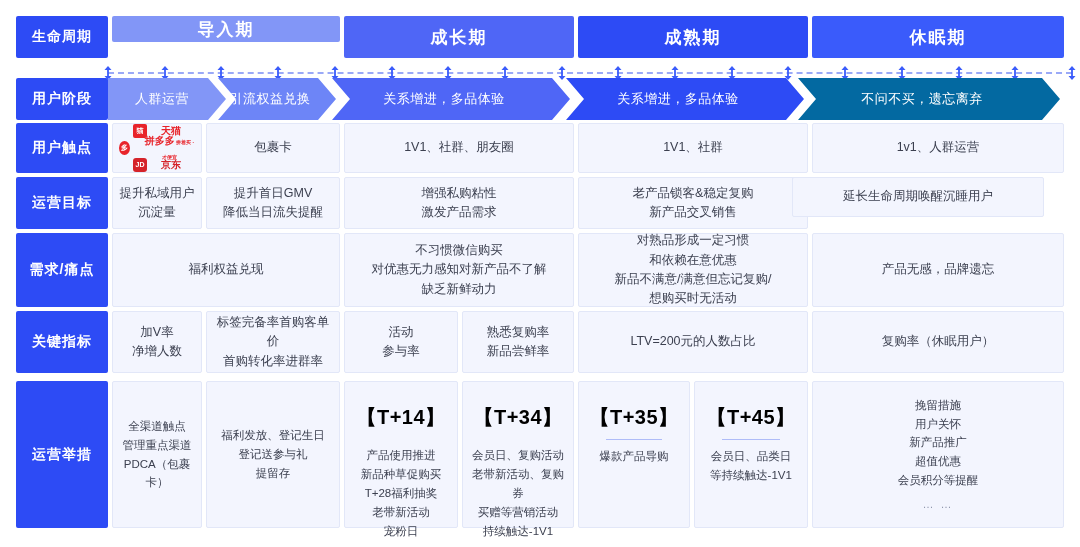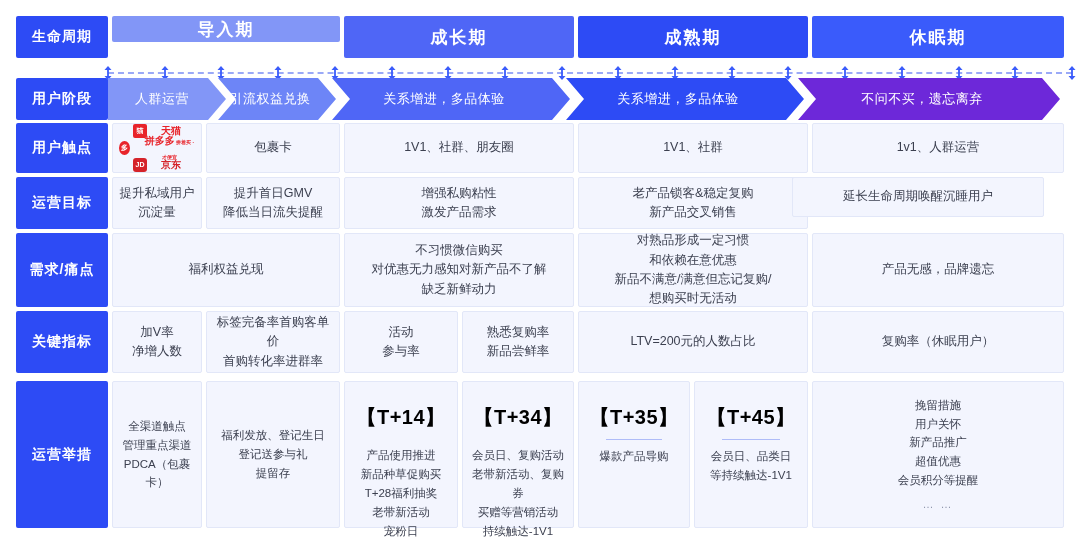--- a/index.html
+++ b/index.html
@@ -61,21 +61,21 @@
     position:absolute;top:0;height:42px;
     display:flex;align-items:center;justify-content:center;
     color:#ffffff;font-size:13px;letter-spacing:.5px;
     box-sizing:border-box;
   }
   .stage span{position:relative;z-index:2;padding-right:14px;}
   .s1{background:#8296F7;clip-path:polygon(0 0,calc(100% - 18px) 0,100% 50%,calc(100% - 18px) 100%,0 100%);}
   .s2{background:#6D85F7;clip-path:polygon(0 0,calc(100% - 18px) 0,100% 50%,calc(100% - 18px) 100%,0 100%,18px 50%);}
   .s3{background:#4F66F6;clip-path:polygon(0 0,calc(100% - 18px) 0,100% 50%,calc(100% - 18px) 100%,0 100%,18px 50%);}
   .s4{background:#2D4BF5;clip-path:polygon(0 0,calc(100% - 18px) 0,100% 50%,calc(100% - 18px) 100%,0 100%,18px 50%);}
-  .s5{background:#6d28d9;clip-path:polygon(0 0,calc(100% - 18px) 0,100% 50%,calc(100% - 18px) 100%,0 100%,18px 50%);}
+  .s5{background:#0369a1;clip-path:polygon(0 0,calc(100% - 18px) 0,100% 50%,calc(100% - 18px) 100%,0 100%,18px 50%);}
 
   
   .logos{flex-direction:column;gap:3px;}
   .logo{display:flex;align-items:center;gap:14px;height:14px;}
   .logo .mark{
     width:14px;height:14px;border-radius:2px;
     display:flex;align-items:center;justify-content:center;
     font-size:7px;color:#fff;font-weight:700;
   }
   .logo .nm{font-size:10px;font-weight:700;}

